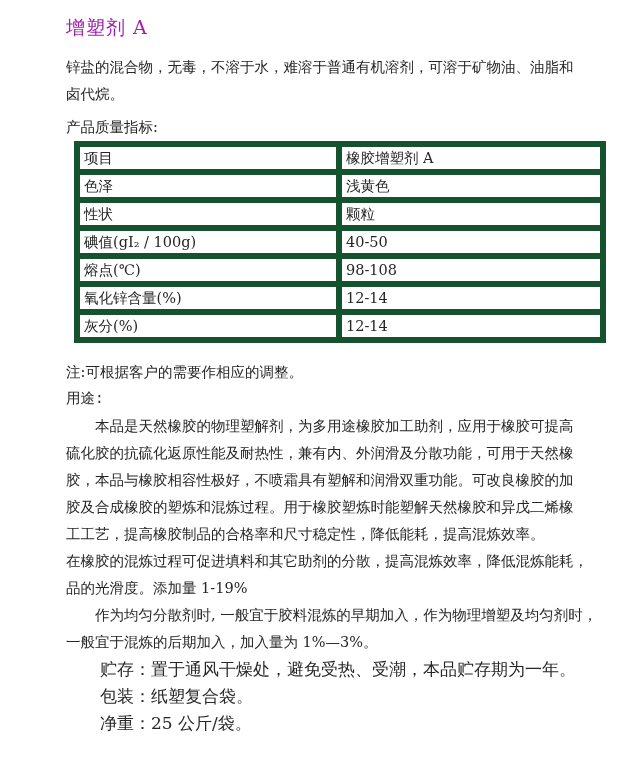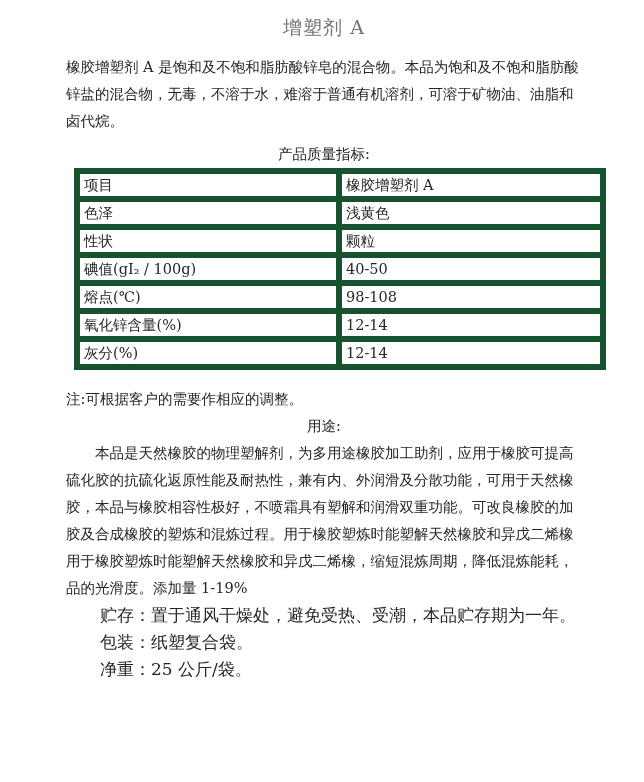--- a/index.html
+++ b/index.html
@@ -11,67 +11,65 @@
     font-family: "DejaVu Serif", "Liberation Serif", serif;
     color: #262626;
   }
   .page {
     width: 644px;
     height: 782px;
     padding: 12px 62px 0 66px;
     background: #ffffff;
   }
   .doc-title {
-    text-align: center;
+    text-align: left;
     font-size: 19px;
     line-height: 30px;
     letter-spacing: 1px;
     font-weight: normal;
-    color: #737373;
+    color: #a21caf;
   }
   .para { font-size: 14.5px; line-height: 27px; }
   .line { white-space: pre; }
   .intro { margin-top: 12px; }
   .section-label {
     font-size: 14.5px;
     line-height: 27px;
     margin-top: 6px;
-    text-align: center;
   }
   table.spec-table {
     border-collapse: collapse;
     table-layout: fixed;
     width: 488px;
     margin-left: 8px;
     border: 2px solid #1c1c1c;
   }
   table.spec-table td {
     border: 6px solid #14532d;
     height: 28px;
     padding: 0 2px 0 4px;
     font-size: 14.5px;
     vertical-align: middle;
     white-space: pre;
     overflow: hidden;
   }
   td.col-item  { width: 262px; }
   td.col-value { width: 264px; }
   .note-line  { margin-top: 16px; }
-  .usage-label { margin-top: 0; }
+  .usage-label { margin-top: 0; font-family: Liberation Mono, monospace; }
   .tail-line { font-size: 17px; line-height: 27px; white-space: pre; }
 </style>
 </head>
 <body>
 
 <div class="page">
 
   <h1 class="doc-title">增塑剂 A</h1>
 
   <div class="para intro">
-    <div class="line">橡胶增塑剂 A 是饱和及不饱和脂肪酸锌皂的混合物。本品为饱和及不饱和脂肪酸</div>
     <div class="line">锌盐的混合物，无毒，不溶于水，难溶于普通有机溶剂，可溶于矿物油、油脂和</div>
     <div class="line">卤代烷。</div>
   </div>
 
   <div class="section-label">产品质量指标:</div>
 
   <table class="spec-table">
     <tbody>
       <tr>
         <td class="col-item">项目</td>
@@ -106,22 +104,27 @@
 
   <div class="para note-line">注:可根据客户的需要作相应的调整。</div>
 
   <div class="section-label usage-label">用途:</div>
 
   <div class="para usage">
     <div class="line">　　本品是天然橡胶的物理塑解剂，为多用途橡胶加工助剂，应用于橡胶可提高</div>
     <div class="line">硫化胶的抗硫化返原性能及耐热性，兼有内、外润滑及分散功能，可用于天然橡</div>
     <div class="line">胶，本品与橡胶相容性极好，不喷霜具有塑解和润滑双重功能。可改良橡胶的加</div>
     <div class="line">胶及合成橡胶的塑炼和混炼过程。用于橡胶塑炼时能塑解天然橡胶和异戊二烯橡</div>
-    <div class="line">用于橡胶塑炼时能塑解天然橡胶和异戊二烯橡，缩短混炼周期，降低混炼能耗，</div>
+    <div class="line">工工艺，提高橡胶制品的合格率和尺寸稳定性，降低能耗，提高混炼效率。</div>
+    <div class="line">在橡胶的混炼过程可促进填料和其它助剂的分散，提高混炼效率，降低混炼能耗，</div>
     <div class="line">品的光滑度。添加量 1-19%</div>
   </div>
 
+  <div class="para dosage">
+    <div class="line">　　作为均匀分散剂时, 一般宜于胶料混炼的早期加入，作为物理增塑及均匀剂时，</div>
+    <div class="line">一般宜于混炼的后期加入，加入量为 1%—3%。</div>
+  </div>
 
   <div class="tail-line">　　贮存：置于通风干燥处，避免受热、受潮，本品贮存期为一年。</div>
   <div class="tail-line">　　包装：纸塑复合袋。</div>
   <div class="tail-line">　　净重：25 公斤/袋。</div>
 
 </div>
 
 </body></html>

